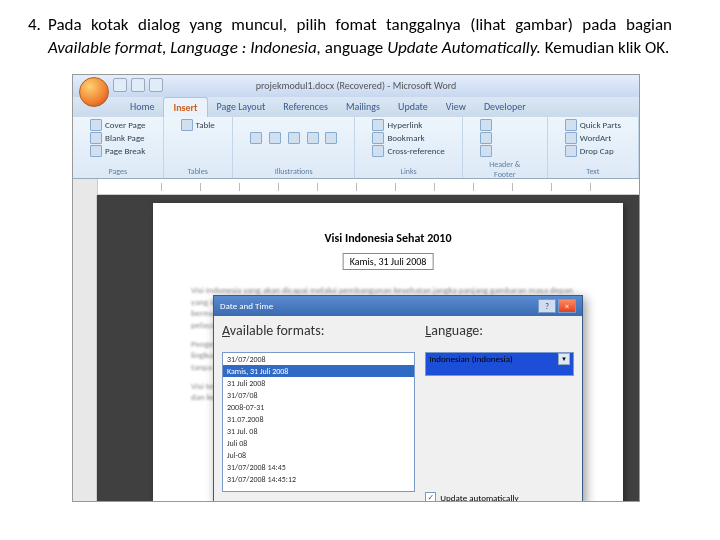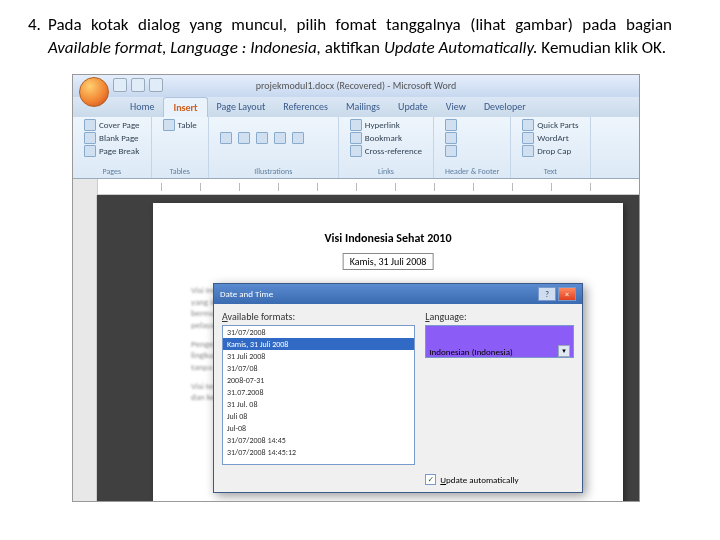--- a/index.html
+++ b/index.html
@@ -9,59 +9,59 @@
 .screenshot{margin:4px 0 0 72px;width:568px;border:1px solid #999;background:#c9daea;position:relative;height:428px;overflow:hidden}
 .titlebar{height:22px;background:linear-gradient(#e5eefc,#c7d8ef);display:flex;align-items:center;font-size:10px;color:#4a4a4a;position:relative}
 .office-btn{width:30px;height:30px;border-radius:50%;background:radial-gradient(circle at 35% 30%,#ffd070,#f08030 60%,#c04020);margin:2px 4px;border:1px solid #b06020;position:absolute;left:2px;top:0;z-index:5}
 .qat{position:absolute;left:40px;top:3px;display:flex;gap:4px}
 .qat span{width:14px;height:14px;background:#e0ecf8;border:1px solid #9ab;border-radius:2px}
 .titletext{margin:8px auto;color:#555}
 .ribbon-tabs{height:20px;background:linear-gradient(#dce7f5,#c9daea);display:flex;gap:0;padding-left:48px;font-size:10px;align-items:flex-start}
 .tab{padding:3px 9px;color:#3a5a8a;cursor:pointer}
 .tab.active{background:#eaf2fb;border:1px solid #b0c4de;border-bottom:none;border-radius:3px 3px 0 0;color:#d06020;font-weight:bold}
 .ribbon{height:62px;background:linear-gradient(#eef5fc,#dce9f6);border-bottom:1px solid #9ab;display:flex;font-size:9px}
-.group{border-right:1px solid #c5d5e8;padding:2px 11px;display:flex;flex-direction:column;}
+.group{border-right:1px solid #c5d5e8;padding:2px 17px;display:flex;flex-direction:column;justify-content:space-between}
 .group-label{font-size:8px;color:#6080a0;text-align:center;padding-top:2px}
 .group-items{display:flex;flex-direction:column;gap:1px;flex:1}
 .gi{display:flex;align-items:center;gap:3px;color:#345;white-space:nowrap}
 .gi .ic{width:12px;height:12px;background:#d0e0f0;border:1px solid #8ac;border-radius:1px}
 .ruler-h{height:16px;background:#fff;border-bottom:1px solid #ccc;position:relative;font-size:7px;color:#888}
 .ruler-h::before{content:"";position:absolute;left:0;top:0;width:24px;height:16px;background:#e8e8e8;border-right:1px solid #ccc}
 .ruler-ticks{position:absolute;left:88px;right:10px;top:0;height:16px;display:flex}
 .ruler-ticks span{flex:1;border-left:1px solid #bbb;height:8px;margin-top:4px;position:relative}
 .ruler-v{width:24px;background:#e8e8e8;border-right:1px solid #ccc;position:absolute;left:0;top:0;bottom:0}
 .docarea{position:absolute;left:0;right:0;top:120px;bottom:0;background:#404040}
 .page{position:absolute;left:80px;top:8px;width:470px;height:400px;background:#fff;box-shadow:2px 2px 6px rgba(0,0,0,.4);padding:28px 38px;font-size:10px}
 .doctitle{text-align:center;font-weight:bold;font-size:12px;margin-bottom:8px}
 .docdate{text-align:center;margin-bottom:14px;border:1px solid #888;display:inline-block;padding:1px 6px;position:relative;left:50%;transform:translateX(-50%)}
 .para{color:#888;filter:blur(1.2px);font-size:9px;line-height:1.3;margin-bottom:7px}
-.dialog{position:absolute;left:140px;top:208px;width:370px;height:210px;background:#f0f0f0;border:1px solid #3a5a8a;box-shadow:3px 3px 10px rgba(0,0,0,.4);font-size:9px;z-index:20}
+.dialog{position:absolute;left:140px;top:220px;width:370px;height:210px;background:#f0f0f0;border:1px solid #3a5a8a;box-shadow:3px 3px 10px rgba(0,0,0,.4);font-size:9px;z-index:20}
 .dlg-title{height:20px;background:linear-gradient(#5a8ad0,#3a6ab0);color:#fff;display:flex;align-items:center;padding:0 6px;justify-content:space-between}
 .dlg-btns{display:flex;gap:2px}
 .dlg-btns span{width:18px;height:14px;background:#d0dcf0;border:1px solid #7a9acc;display:flex;align-items:center;justify-content:center;font-size:8px;color:#345}
 .dlg-btns .close{background:linear-gradient(#ff8a60,#e04020);color:#fff}
 .dlg-body{padding:6px 8px;display:flex;gap:10px}
 .dlg-left{flex:1.3}
 .dlg-right{flex:1}
-.dlg-label{font-size:10px;color:#333;margin-bottom:2px}
+.dlg-label{font-size:14px;color:#333;margin-bottom:13px}
 .listbox{border:1px solid #7a9acc;background:#fff;height:140px;overflow:hidden;font-size:8px}
 .listbox .item{padding:1px 4px;color:#333}
 .listbox .item.sel{background:#316ac5;color:#fff}
-.combo{border:1px solid #7a9acc;background:#8b5cf6;height:33px;display:flex;align-items:flex-end;padding:0 3px;justify-content:space-between}
+.combo{border:1px solid #7a9acc;background:#1d4ed8;height:24px;display:flex;align-items:flex-start;padding:0 3px;justify-content:space-between}
 .combo .arrow{width:12px;height:12px;background:#e0e8f4;border:1px solid #9ab;display:flex;align-items:center;justify-content:center;font-size:7px}
 .checkbox{display:flex;align-items:center;gap:4px;margin-top:6px}
 .checkbox .box{width:11px;height:11px;border:1px solid #7a9acc;background:#fff;display:flex;align-items:center;justify-content:center;font-size:8px;color:#2a6a2a}
 .underline{text-decoration:underline}
 </style>
 </head>
 <body>
 
 <div class="num">4.</div>
 <div class="instruction">
-  <span>Pada kotak dialog yang muncul, pilih fomat tanggalnya (lihat gambar) pada bagian </span><i><span>Available format, Language : Indonesia, </span></i><span>aktifkan </span><i><span>Update Automatically. </span></i><span>Kemudian klik OK.</span>
+  <span>Pada kotak dialog yang muncul, pilih fomat tanggalnya (lihat gambar) pada bagian </span><i><span>Available format, Language : Indonesia, </span></i><span>anguage </span><i><span>Update Automatically. </span></i><span>Kemudian klik OK.</span>
 </div>
 
 <div class="screenshot">
 
   <div class="titlebar">
     <div class="office-btn"></div>
     <div class="qat">
       <span></span>
       <span></span>
       <span></span>

